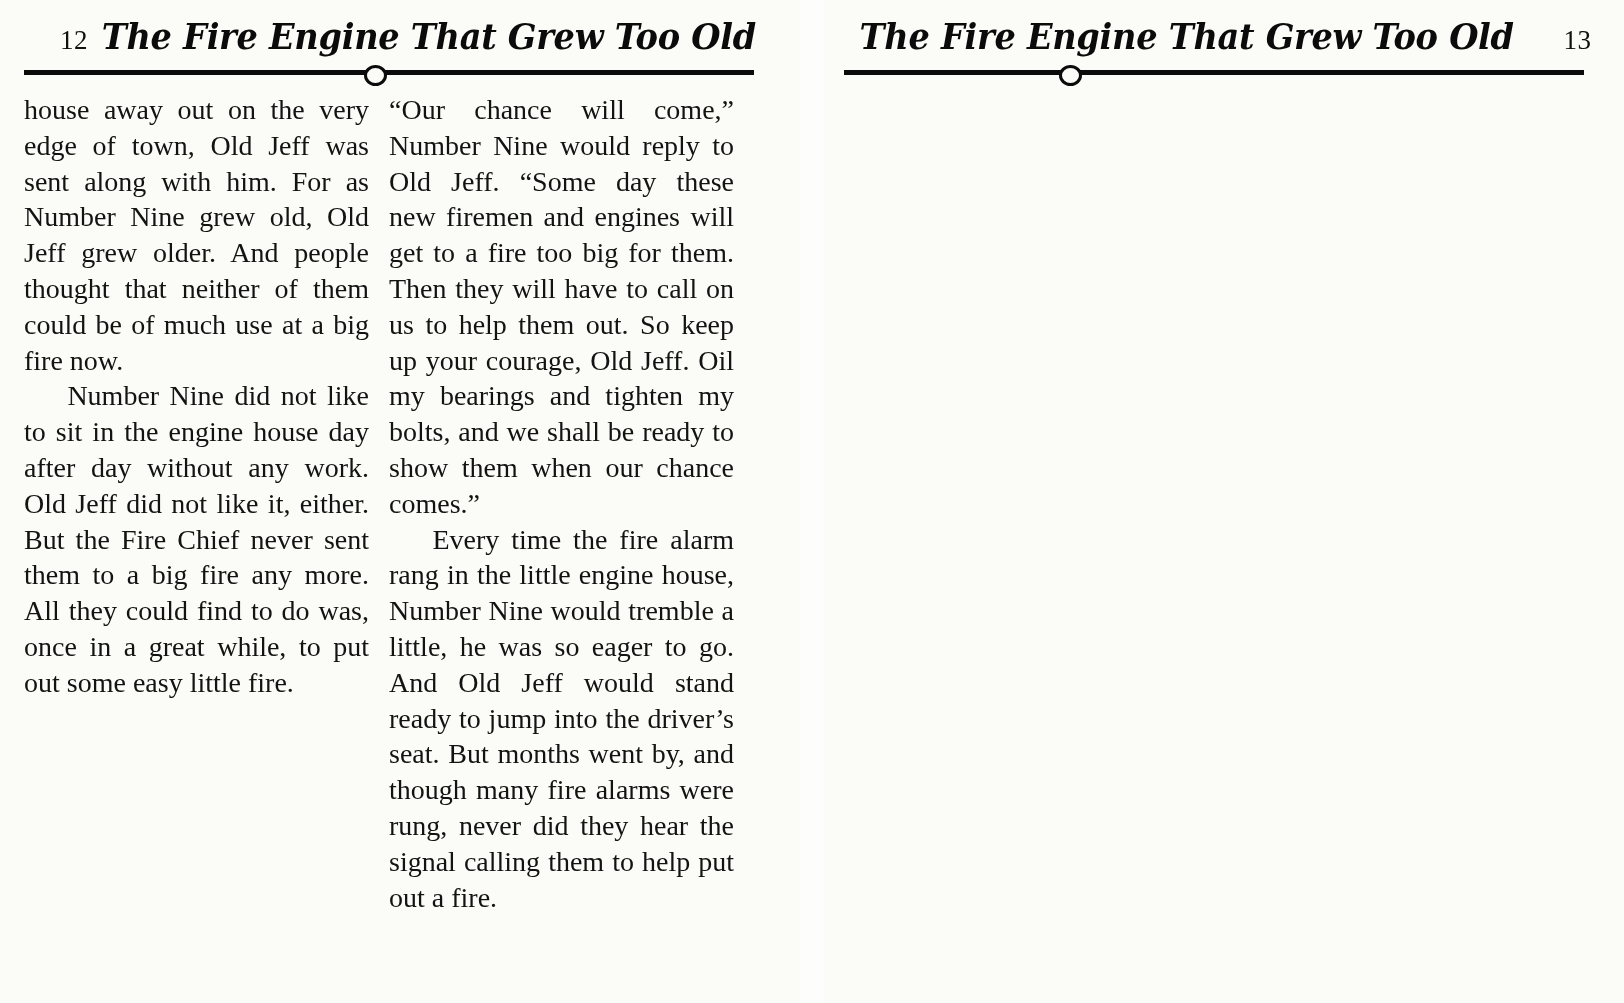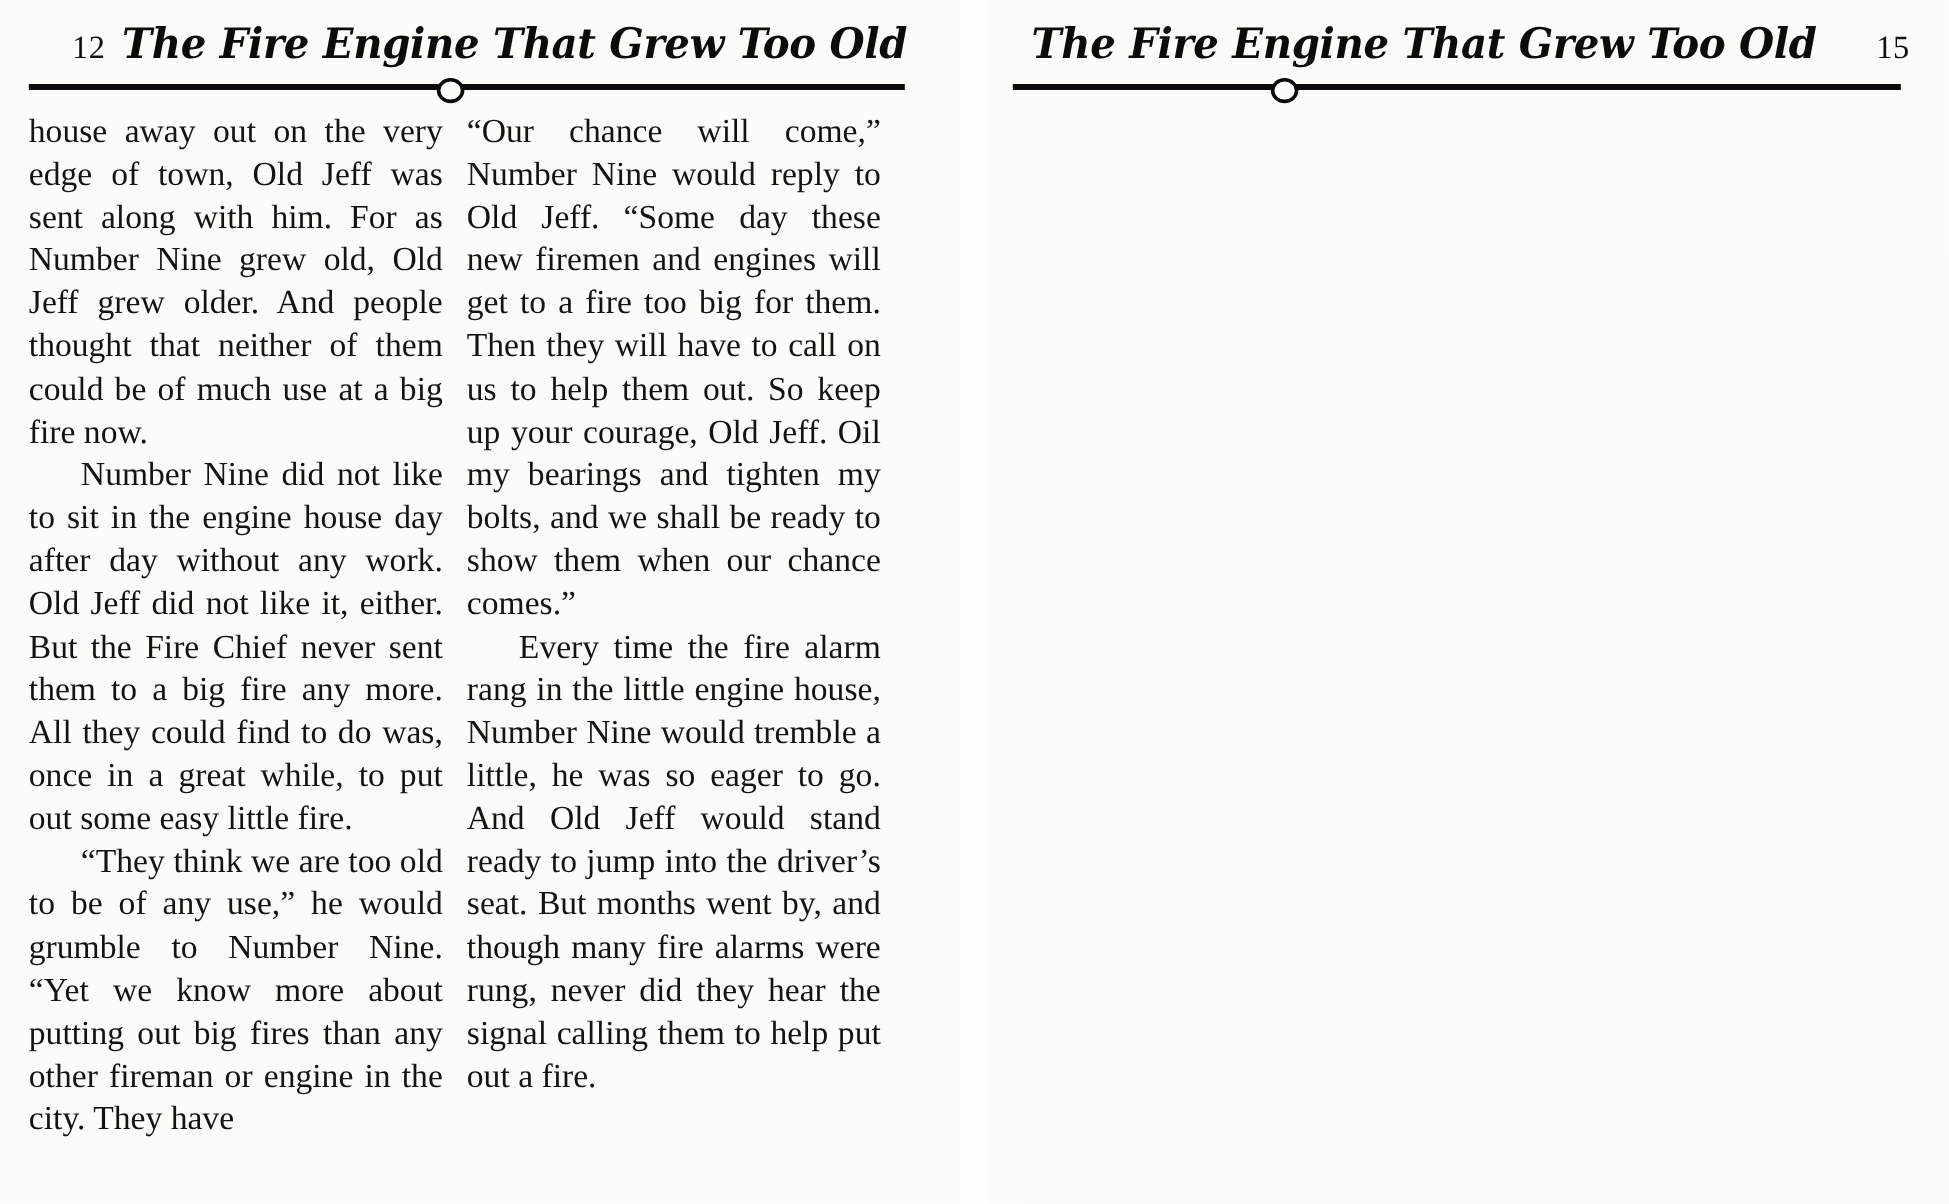--- a/index.html
+++ b/index.html
@@ -120,35 +120,34 @@
       </div>
       <div class="rule-wrap">
         <div class="rule"></div>
         <div class="rule-loop rule-loop-left"></div>
       </div>
     </div>
 
     <div class="col col-1">
       <p>house away out on the very edge of town, Old Jeff was sent along with him.  For as Number Nine grew old, Old Jeff grew older. And people thought that neither of them could be of much use at a big fire now.</p>
       <p>Number Nine did not like to sit in the engine house day after day without any work.  Old Jeff did not like it, either.  But the Fire Chief never sent them to a big fire any more. All they could find to do was, once in a great while, to put out some easy little fire.</p>
-      <p>“They think we are too old to be of any use,” he would grumble to Number Nine. “Yet we know more about putting out big fires than any other fireman or engine in the city. They have</p>
     </div>
 
     <div class="col col-2">
       <p>“Our chance will come,” Number Nine would reply to Old Jeff. “Some day these new firemen and engines will get to a fire too big for them. Then they will have to call on us to help them out. So keep up your courage, Old Jeff. Oil my bearings and tighten my bolts, and we shall be ready to show them when our chance comes.”</p>
       <p>Every time the fire alarm rang in the little engine house, Number Nine would tremble a little, he was so eager to go. And Old Jeff would stand ready to jump into the driver’s seat. But months went by, and though many fire alarms were rung, never did they hear the signal calling them to help put out a fire.</p>
     </div>
   </div>
 
   <div class="page page-right">
 
     <div class="runhead runhead-right">
       <div class="rh-row">
         <span class="rh-title rh-title-right">The Fire Engine That Grew Too Old</span>
-        <span class="folio">15</span>
+        <span class="folio">13</span>
       </div>
       <div class="rule-wrap">
         <div class="rule"></div>
         <div class="rule-loop rule-loop-right"></div>
       </div>
     </div>
 
   </div>
 </div>
 

